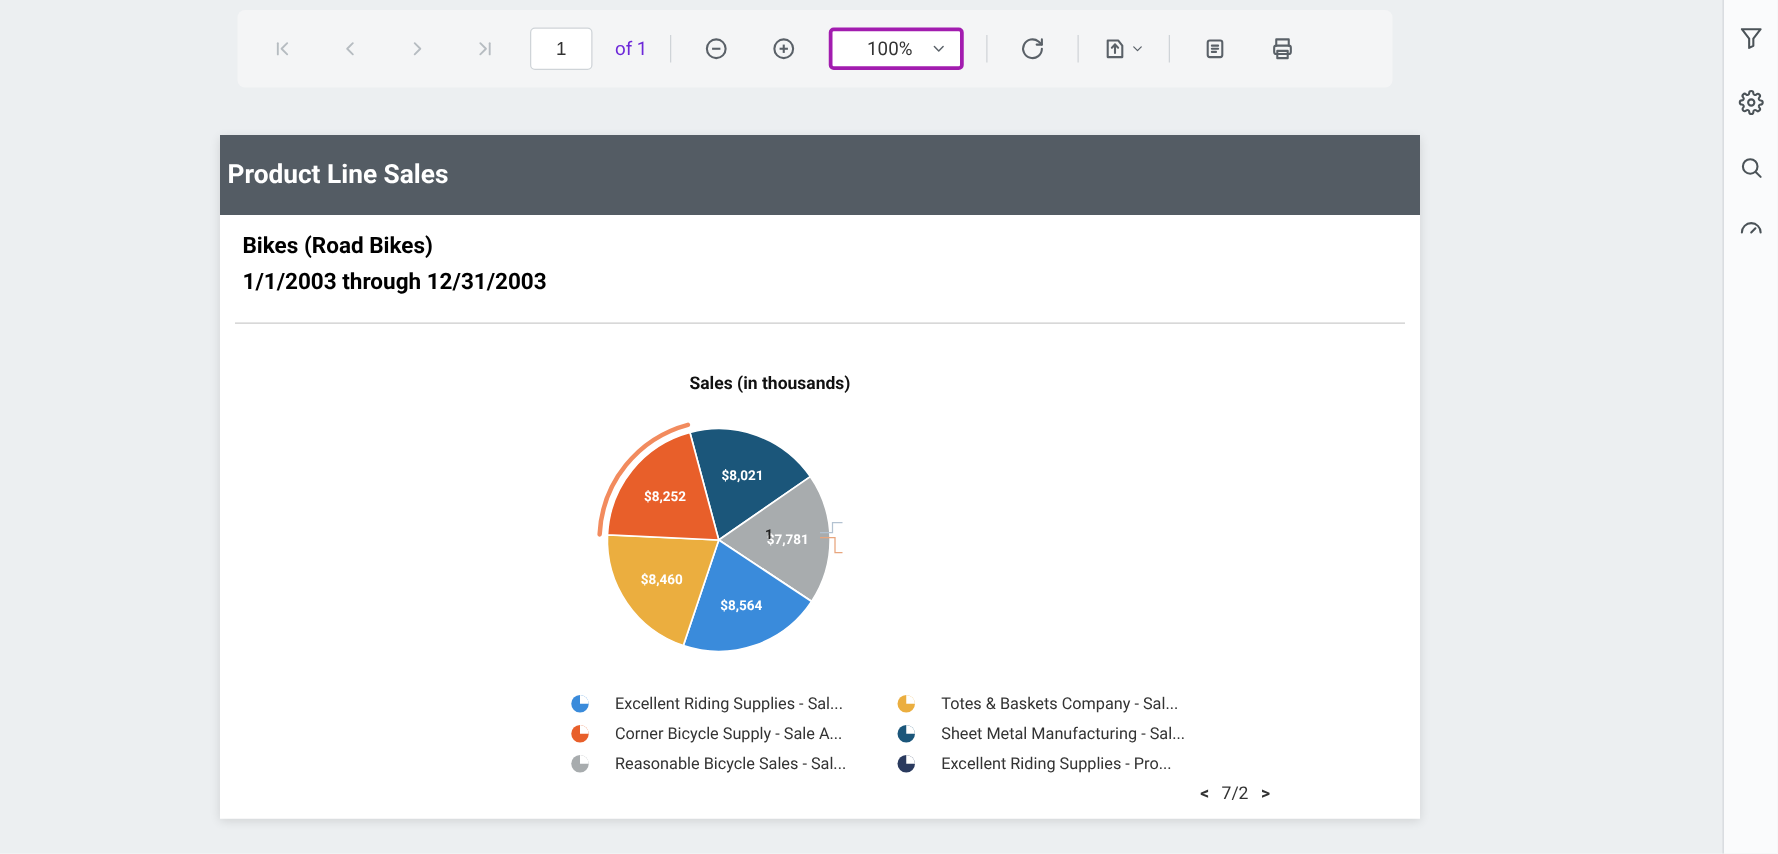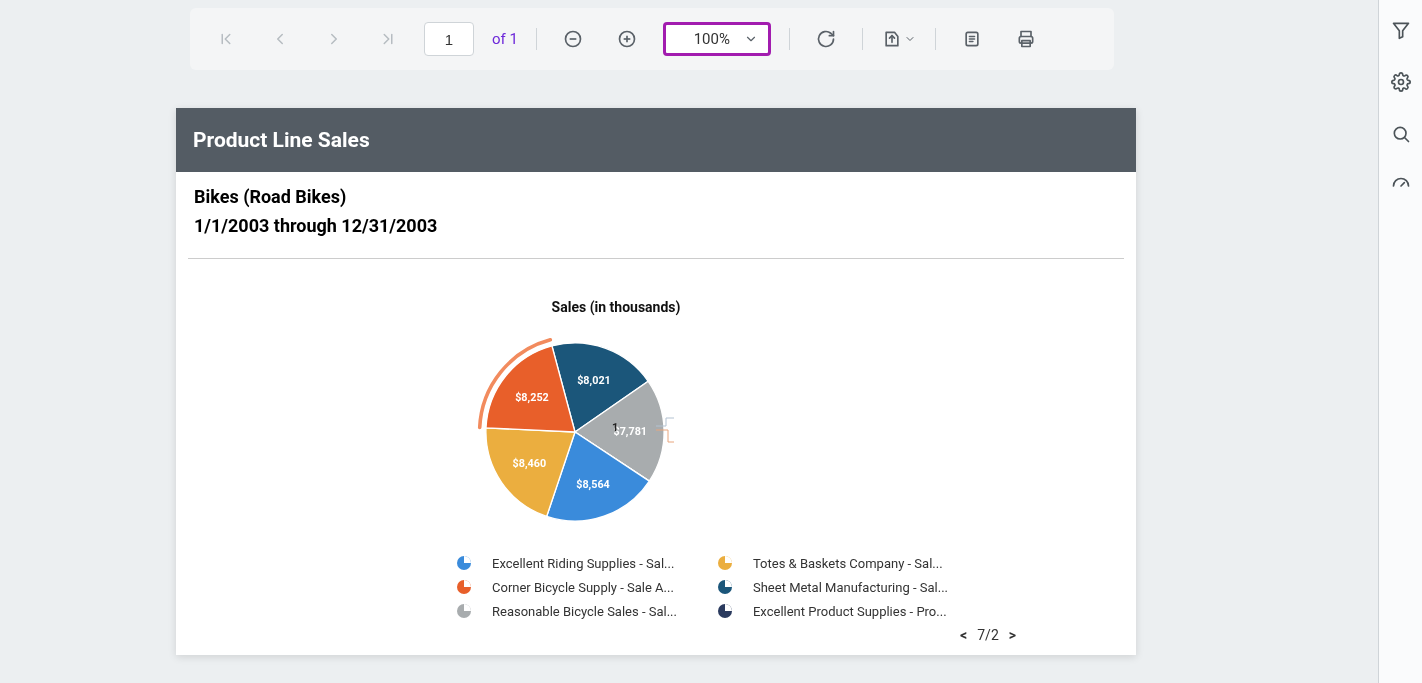--- a/index.html
+++ b/index.html
@@ -87,21 +87,21 @@
     top: 108px;
     width: 960px;
     background: #fff;
     box-shadow: 0 2px 8px rgba(0,0,0,0.12);
   }
   .report-header {
     background: #545c64;
     color: #fff;
     font-size: 21px;
     font-weight: 700;
-    padding: 20px 17px;
+    padding: 20px 6px;
   }
   .report-sub {
     padding: 14px 18px 4px 18px;
     font-size: 18px;
     font-weight: 700;
     color: #000;
   }
   .hr {
     margin: 18px 12px 0 12px;
     border: none;
@@ -308,21 +308,21 @@
                 <circle cx="8" cy="8" r="7" fill="#1b567a"></circle>
                 <path d="M8 1 A7 7 0 0 1 15 8 L8 8 Z" fill="#fff"></path>
               </svg>
             <span class="leg-text">Sheet Metal Manufacturing - Sal...</span>
           </div>
           <div class="leg-row">
             <svg class="leg-icon" viewBox="0 0 16 16">
                 <circle cx="8" cy="8" r="7" fill="#2a3a5e"></circle>
                 <path d="M8 1 A7 7 0 0 1 15 8 L8 8 Z" fill="#fff"></path>
               </svg>
-            <span class="leg-text">Excellent Product Supplies - Pro...</span>
+            <span class="leg-text">Excellent Riding Supplies - Pro...</span>
           </div>
         </div>
       </div>
 
       <div class="pager">
         <span class="arrow">&lt;</span>
         <span>7/2</span>
         <span class="arrow">&gt;</span>
       </div>
     </div>

